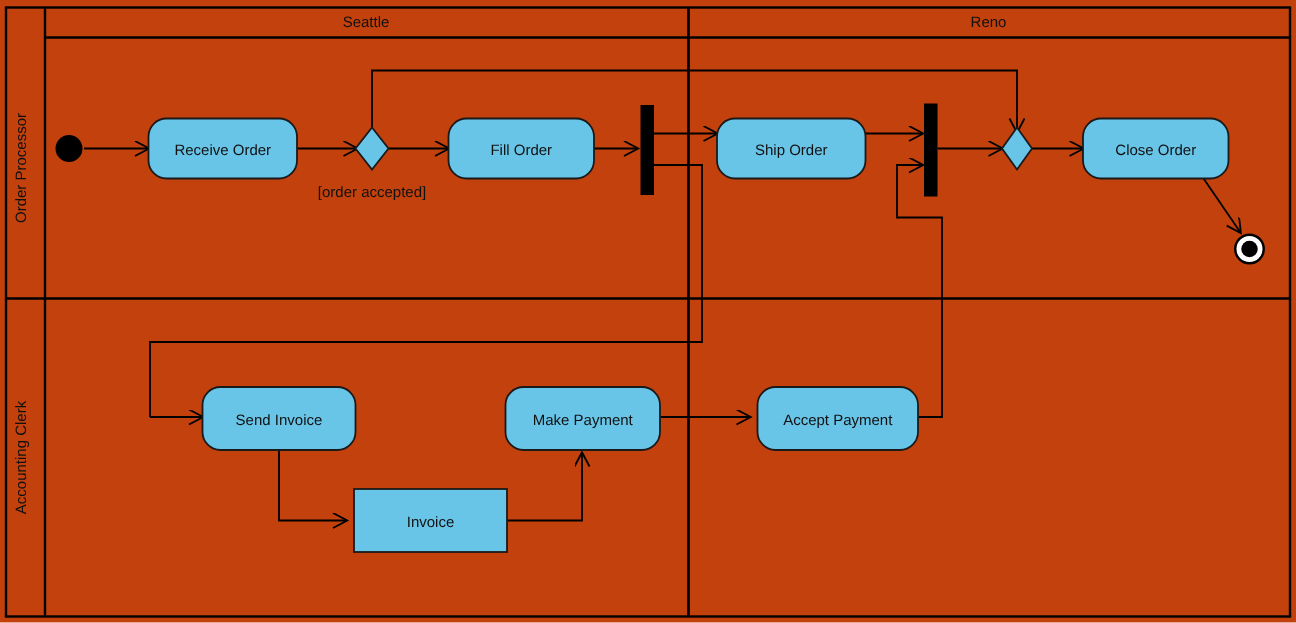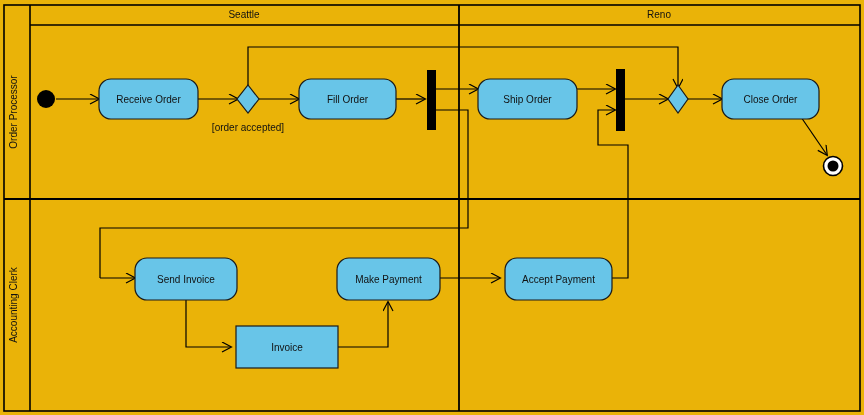--- a/index.html
+++ b/index.html
@@ -6,21 +6,21 @@
   html, body {
     margin: 0;
     padding: 0;
     background: #ffffff;
     font-family: "Liberation Sans", sans-serif;
   }
   #canvas {
     position: relative;
     width: 864px;
     height: 415px;
-    background: #eab308;
+    background: #c2410c;
     overflow: hidden;
   }
   #diagram-svg {
     position: absolute;
     left: 0;
     top: 0;
     width: 864px;
     height: 415px;
   }
   .lane-title, .lane-name, .node-label, .guard-label {

